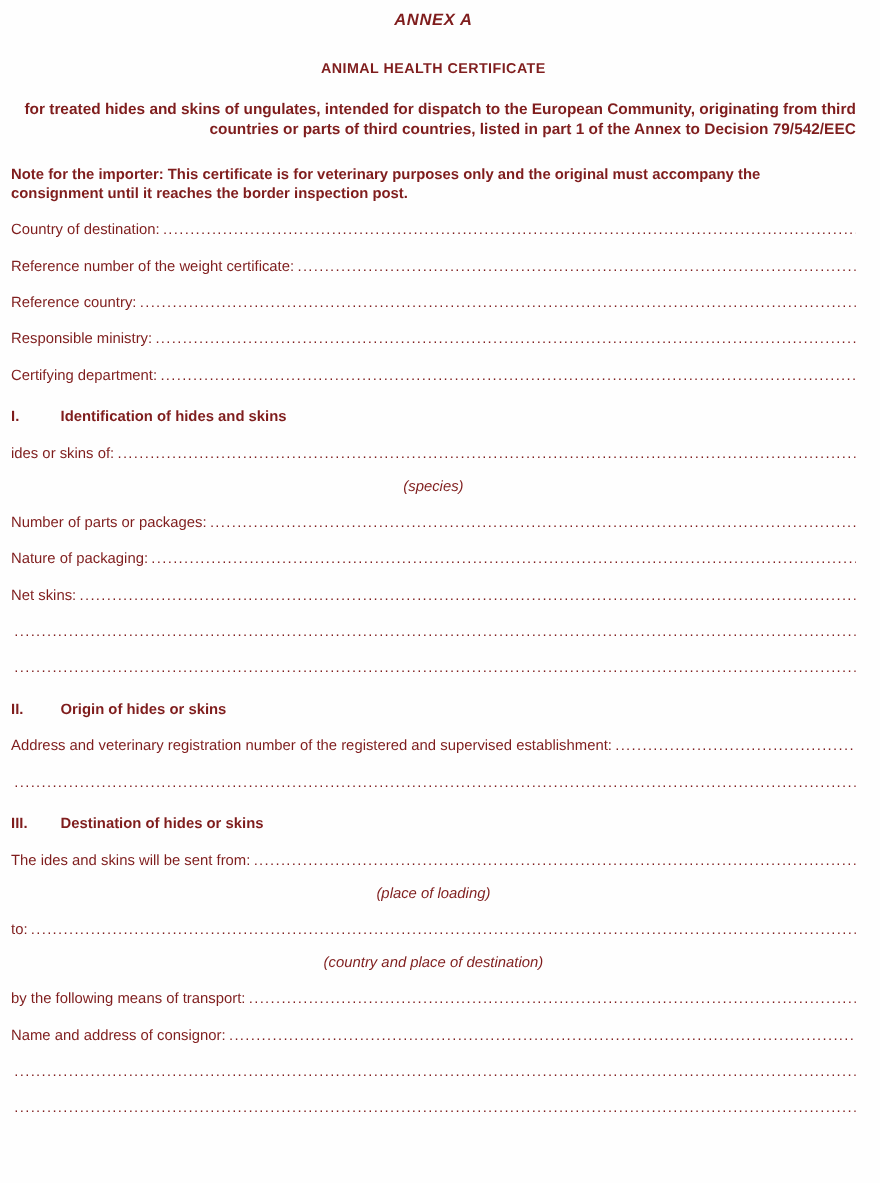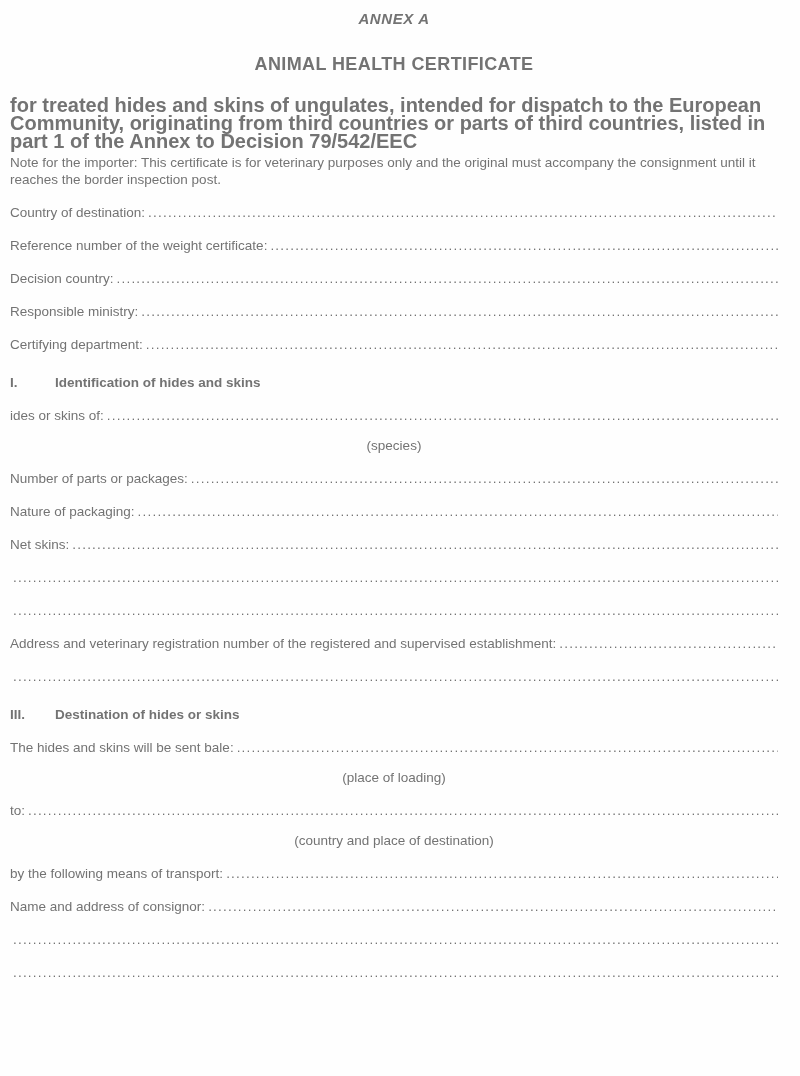--- a/index.html
+++ b/index.html
@@ -2,53 +2,54 @@
 <html><head>
 <meta charset="utf-8">
 <style>
   * { margin: 0; padding: 0; box-sizing: border-box; }
   html, body { background: #ffffff; }
   .page {
     position: relative;
     width: 800px;
     height: 1076px;
     background: #fefefe;
-    color: #737373;
+    color: #7f1d1d;
     font-family: "Liberation Sans", sans-serif;
     font-size: 13.5px;
     padding: 8px 22px 8px 10px;
     overflow: hidden;
   }
   .annex {
     text-align: center;
     font-size: 15px;
     font-weight: bold;
     font-style: italic;
     letter-spacing: 0.6px;
     margin-top: 2px;
   }
   .title {
     text-align: center;
-    font-size: 18px;
+    font-size: 13px;
     font-weight: bold;
     letter-spacing: 0.4px;
     margin-top: 27px;
   }
   .subtitle {
     font-weight: bold;
-    text-align: left;
+    text-align: right;
     margin: 21px auto 0;
     max-width: 772px;
-    font-size: 20px;
+    font-size: 14px;
     line-height: 18px;
   }
   .note {
-    margin-top: 4px;
+    margin-top: 24px;
     line-height: 17px;
     padding-right: 4px;
+    font-weight: bold;
   }
   .field-row {
     display: flex;
     align-items: flex-start;
     margin-top: 16px;
     line-height: 17px;
   }
   .label { white-space: nowrap; flex: 0 0 auto; }
   .label.wrap { white-space: normal; }
   .dots {
@@ -66,20 +67,21 @@
   .sec-head {
     display: flex;
     font-weight: bold;
     margin-top: 21px;
     line-height: 17px;
   }
   .sec-num { flex: 0 0 45px; }
   .indent { }
   .caption {
     text-align: center;
+    font-style: italic;
     margin-top: 13px;
     line-height: 17px;
   }
 </style>
 </head>
 <body>
 
 <div class="page">
 
   <div class="annex">ANNEX A</div>
@@ -89,21 +91,21 @@
 
   <div class="field-row">
     <span class="label">Country of destination:</span>
     <span class="dots"></span>
   </div>
   <div class="field-row">
     <span class="label">Reference number of the weight certificate:</span>
     <span class="dots"></span>
   </div>
   <div class="field-row">
-    <span class="label">Decision country:</span>
+    <span class="label">Reference country:</span>
     <span class="dots"></span>
   </div>
   <div class="field-row">
     <span class="label">Responsible ministry:</span>
     <span class="dots"></span>
   </div>
   <div class="field-row">
     <span class="label">Certifying department:</span>
     <span class="dots"></span>
   </div>
@@ -131,37 +133,41 @@
       <span class="dots"></span>
     </div>
     <div class="field-row">
       <span class="dots"></span>
     </div>
     <div class="field-row">
       <span class="dots"></span>
     </div>
   </div>
 
+  <div class="sec-head">
+    <span class="sec-num">II.</span>
+    <span>Origin of hides or skins</span>
+  </div>
   <div class="indent">
     <div class="field-row">
       <span class="label wrap">Address and veterinary registration number of the registered and supervised establishment:</span>
       <span class="dots"></span>
     </div>
     <div class="field-row">
       <span class="dots"></span>
     </div>
   </div>
 
   <div class="sec-head">
     <span class="sec-num">III.</span>
     <span>Destination of hides or skins</span>
   </div>
   <div class="indent">
     <div class="field-row">
-      <span class="label">The hides and skins will be sent bale:</span>
+      <span class="label">The ides and skins will be sent from:</span>
       <span class="dots"></span>
     </div>
     <div class="caption">(place of loading)</div>
     <div class="field-row">
       <span class="label">to:</span>
       <span class="dots"></span>
     </div>
     <div class="caption">(country and place of destination)</div>
     <div class="field-row">
       <span class="label">by the following means of transport:</span>

